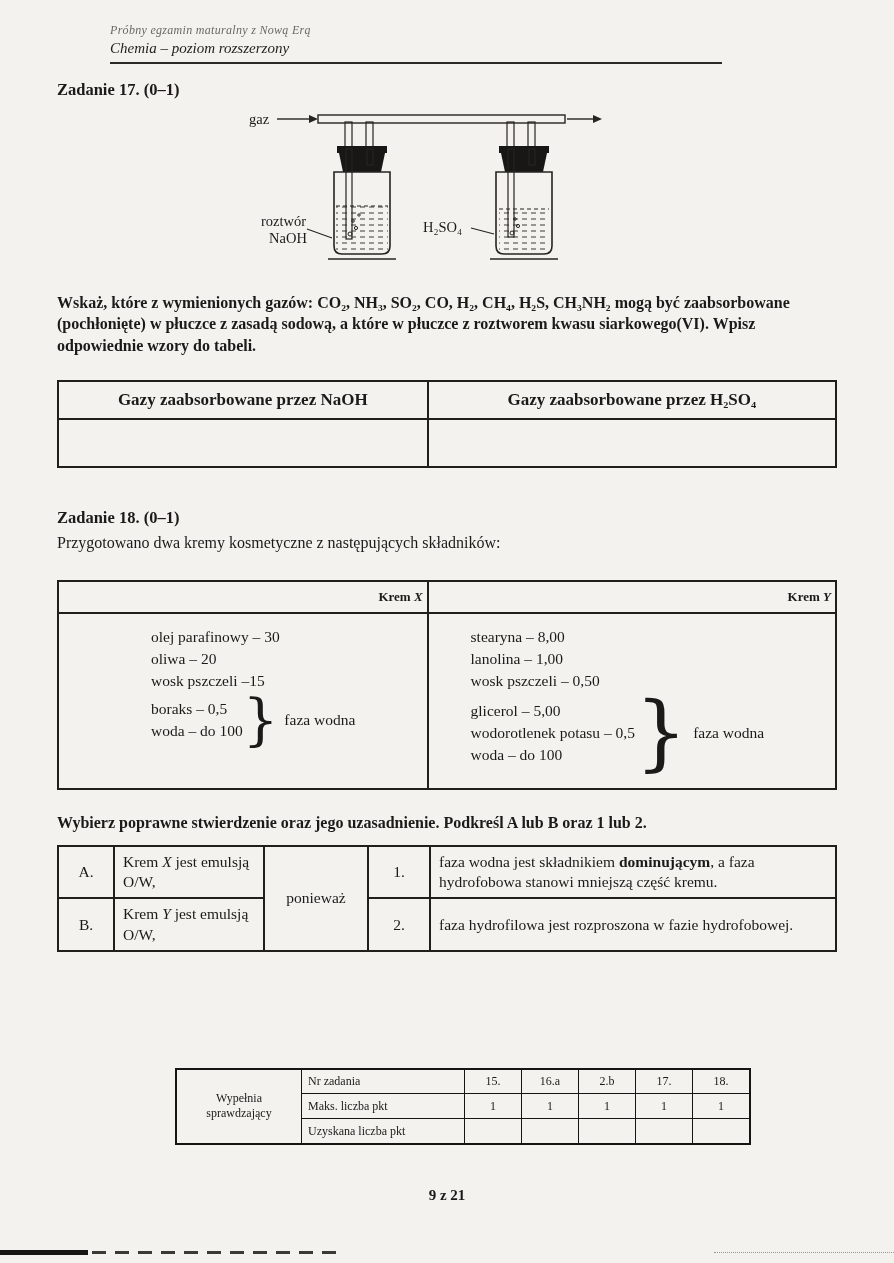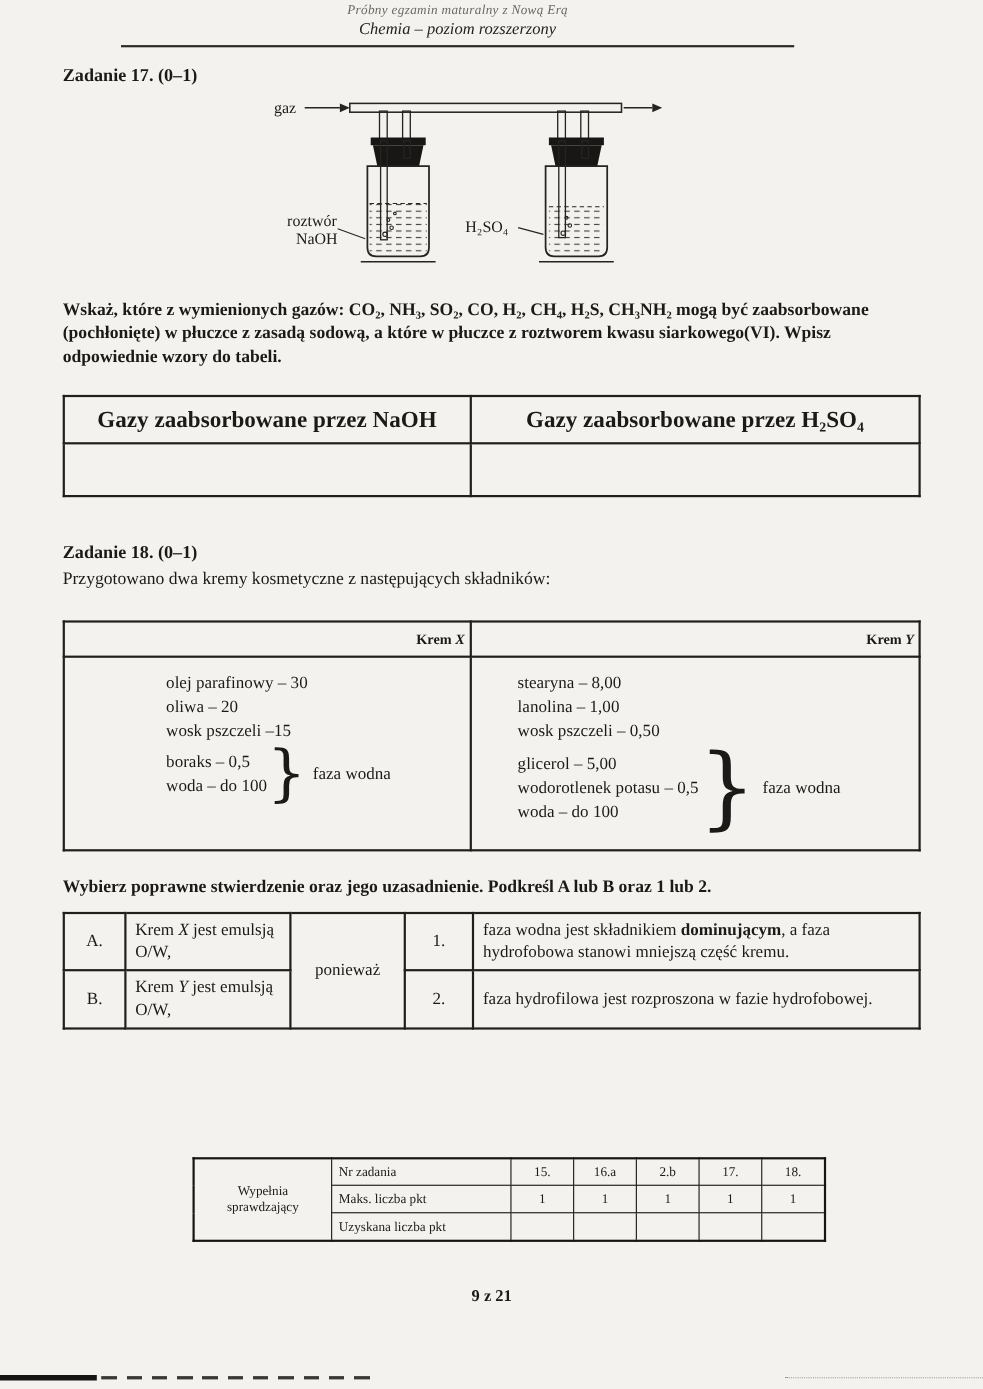--- a/index.html
+++ b/index.html
@@ -9,21 +9,21 @@
     margin:0 auto;
     background:#f4f2ee;
     font-family:"Liberation Serif","DejaVu Serif",serif;
     color:#1b1a18;
     overflow:hidden;
     box-sizing:border-box;
   }
   .content { padding:0 57px; }
 
   
-  .header-inner { width:612px; margin:0 0 0 53px; text-align:center; padding-top:2px; }
+  .header-inner { width:612px; margin:0 0 0 53px; text-align:left; padding-top:23px; }
   .header-l1 { font-size:12px; font-style:italic; color:#6a6862; letter-spacing:.3px; }
   .header-l2 { font-size:15px; font-style:italic; margin-top:2px; color:#24221f; }
   .header-rule { border:0; border-top:2px solid #2b2a27; margin:5px 0 0 0; }
 
   .task-title { font-size:16.5px; font-weight:bold; margin:0; }
   .body-text { font-size:16px; line-height:1.34; margin:0; }
 
   .t17-title { margin-top:16px; }
   .t17-intro { margin-top:5px; }
 
@@ -31,21 +31,21 @@
   .diagram-wrap { margin:2px 0 0 168px; width:430px; height:178px; }
   .diagram text { font-family:"Liberation Serif","DejaVu Serif",serif; fill:#1b1a18; font-size:14.5px; }
   .diagram .lw { stroke:#262421; fill:none; }
 
   .t17-instruction { margin-top:12px; font-weight:bold; }
 
   table.sheet { border-collapse:collapse; width:100%; }
   table.sheet th, table.sheet td { border:2px solid #211f1c; }
 
   .t17-table { margin-top:24px; }
-  .t17-table th { font-size:21px; font-weight:bold; padding:8px 0; text-align:center;margin-top:40px; }
+  .t17-table th { font-size:17px; font-weight:bold; padding:8px 0; text-align:center;margin-top:40px; }
   .t17-table td { height:44px; }
 
   .t18-title { margin-top:40px; }
   .t18-intro { margin-top:4px; }
 
   .t18-table { margin-top:26px; }
   .t18-table th { font-size:13px; padding:7px 4px; text-align:right; font-weight:bold; }
   .t18-table th i { font-style:italic; }
   .t18-table td { vertical-align:top; padding:12px 8px 14px 8px; font-size:15.5px;border-radius:16px; }
   .ingredients div { line-height:22px; white-space:nowrap; }

